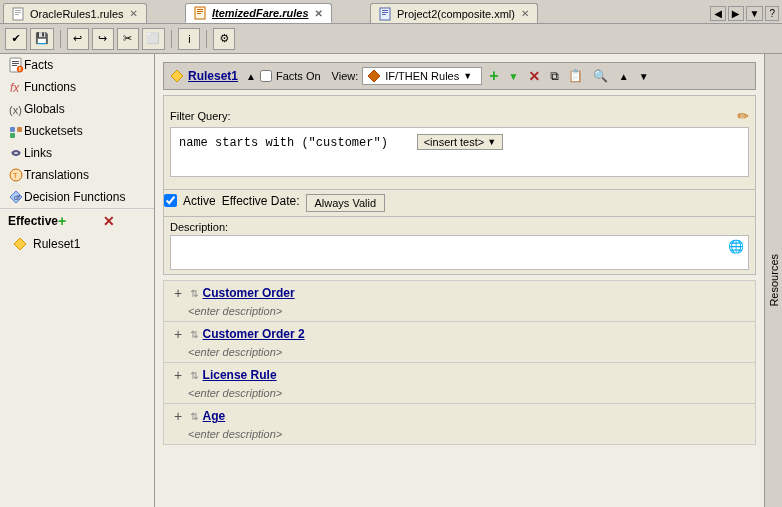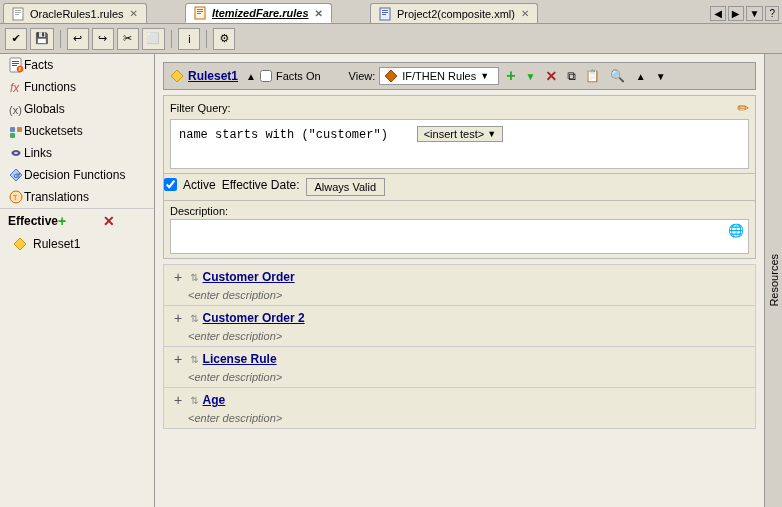--- a/index.html
+++ b/index.html
@@ -40,31 +40,31 @@
     
     .resources-side { position: absolute; right: 0; top: 0; bottom: 0; width: 18px; background: #d4d0c8; border-left: 1px solid #999; display: flex; align-items: center; justify-content: center; cursor: pointer; }
     .resources-text { writing-mode: vertical-rl; font-size: 11px; transform: rotate(180deg); }
 
     
     .content-area { flex: 1; padding: 8px; margin-right: 18px; }
 
     
     .ruleset-header { display: flex; align-items: center; background: #d4d0c8; border: 1px solid #999; padding: 3px 6px; margin-bottom: 5px; gap: 4px; }
     .ruleset-title { font-weight: bold; font-size: 12px; color: #00008b; text-decoration: underline; margin-right: 4px; }
-    .view-label { font-size: 11px; margin-left: 24px; }
+    .view-label { font-size: 11px; margin-left: 7px; }
     .view-select { background: #fff; border: 1px solid #999; padding: 1px 4px; font-size: 11px; display: flex; align-items: center; cursor: pointer; min-width: 120px; }
     .view-select-arrow { margin-left: 4px; font-size: 9px; }
     .icon-btn { background: none; border: none; cursor: pointer; font-size: 13px; padding: 1px 3px; }
     .icon-btn-green { color: #2a2; font-size: 16px; font-weight: bold; }
     .icon-btn-red { color: #a22; font-size: 14px; font-weight: bold; }
     .filter-checkbox { width: 12px; height: 12px; }
     .filter-on-label { font-size: 11px; }
 
     
-    .filter-query-section { padding: 4px 6px; background: #ece9d8; border: 1px solid #bbb; border-top: none; }
+    .filter-query-section { padding: 12px 6px; background: #ece9d8; border: 1px solid #bbb; border-top: none; }
     .filter-query-label { font-size: 11px; margin-bottom: 3px; display: flex; align-items: center; }
     .filter-edit-icon { margin-left: auto; color: #c96a00; font-size: 14px; cursor: pointer; }
     .filter-query-content { background: #fff; border: 1px solid #bbb; padding: 6px 8px; font-family: 'Courier New', monospace; font-size: 12px; min-height: 50px; position: relative; }
     .insert-test-btn { background: #ece9d8; border: 1px solid #999; padding: 1px 6px; font-size: 11px; cursor: pointer; display: inline-flex; align-items: center; gap: 3px; }
 
     
     .active-row { display: flex; align-items: flex-start; gap: 6px; padding: 4px 0; background: #ece9d8; border: 1px solid #bbb; border-top: none; }
     .always-valid-btn { background: #ece9d8; border: 1px solid #999; padding: 2px 8px; font-size: 11px; cursor: pointer; }
 
     
@@ -196,35 +196,35 @@
             <path d="M4,8 Q8,4 12,8" fill="none" stroke="#558" stroke-width="2"></path>
             <path d="M4,8 Q8,12 12,8" fill="none" stroke="#558" stroke-width="2"></path>
           </svg>
         </span>
         <span>Links</span>
       </div>
 
       <div class="left-item">
         <span class="left-item-icon">
           <svg width="16" height="16" viewBox="0 0 16 16">
+            <circle cx="8" cy="8" r="6" fill="#ffe0b2" stroke="#c96a00" stroke-width="1"></circle>
+            <text x="5" y="11" font-size="7" fill="#c96a00">T</text>
+          </svg>
+        </span>
+        <span>Translations</span>
+      </div>
+
+      <div class="left-item">
+        <span class="left-item-icon">
+          <svg width="16" height="16" viewBox="0 0 16 16">
             <polygon points="8,2 14,8 8,14 2,8" fill="#aaccff" stroke="#5577cc" stroke-width="1"></polygon>
             <text x="6" y="11" font-size="7" fill="#336">df</text>
           </svg>
         </span>
         <span>Decision Functions</span>
-      </div>
-
-      <div class="left-item">
-        <span class="left-item-icon">
-          <svg width="16" height="16" viewBox="0 0 16 16">
-            <circle cx="8" cy="8" r="6" fill="#ffe0b2" stroke="#c96a00" stroke-width="1"></circle>
-            <text x="5" y="11" font-size="7" fill="#c96a00">T</text>
-          </svg>
-        </span>
-        <span>Translations</span>
       </div>
     </div>
 
     <div class="rulesets-header">
       <span>Effective</span>
       <span class="rulesets-add">+</span>
       <span class="rulesets-del">✕</span>
     </div>
 
     <div class="ruleset-item">

